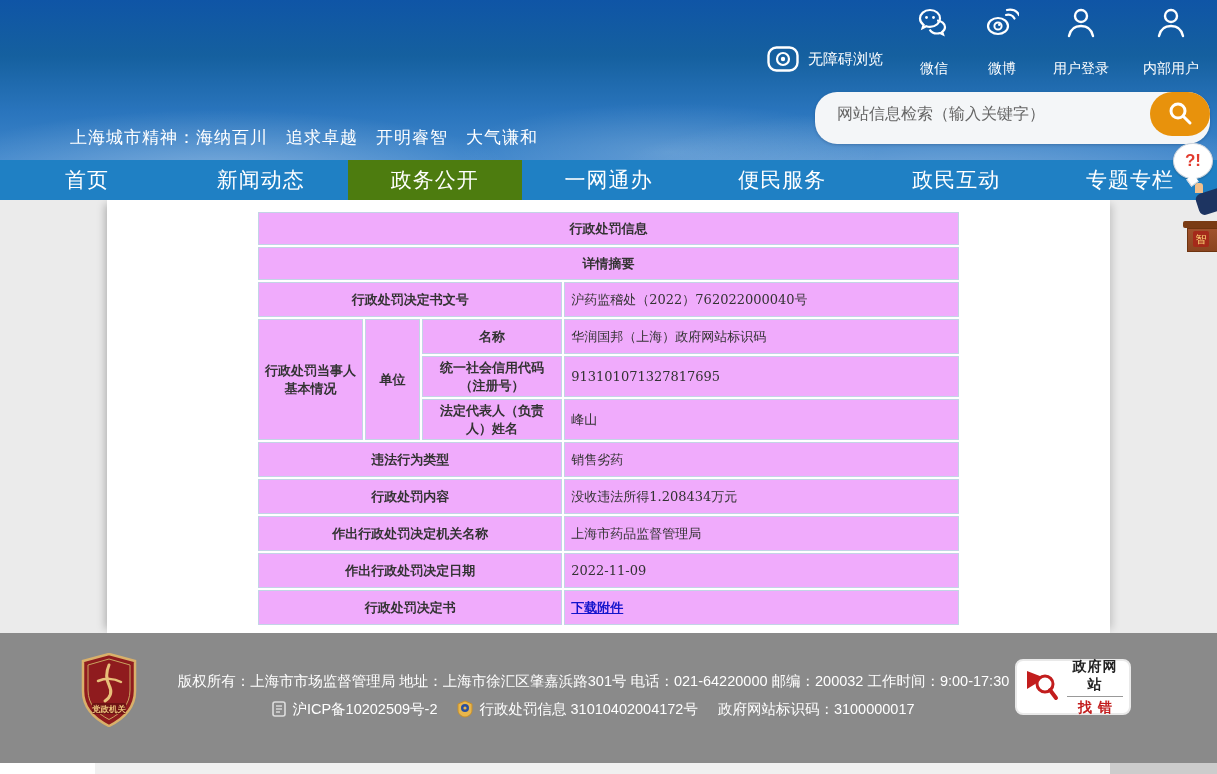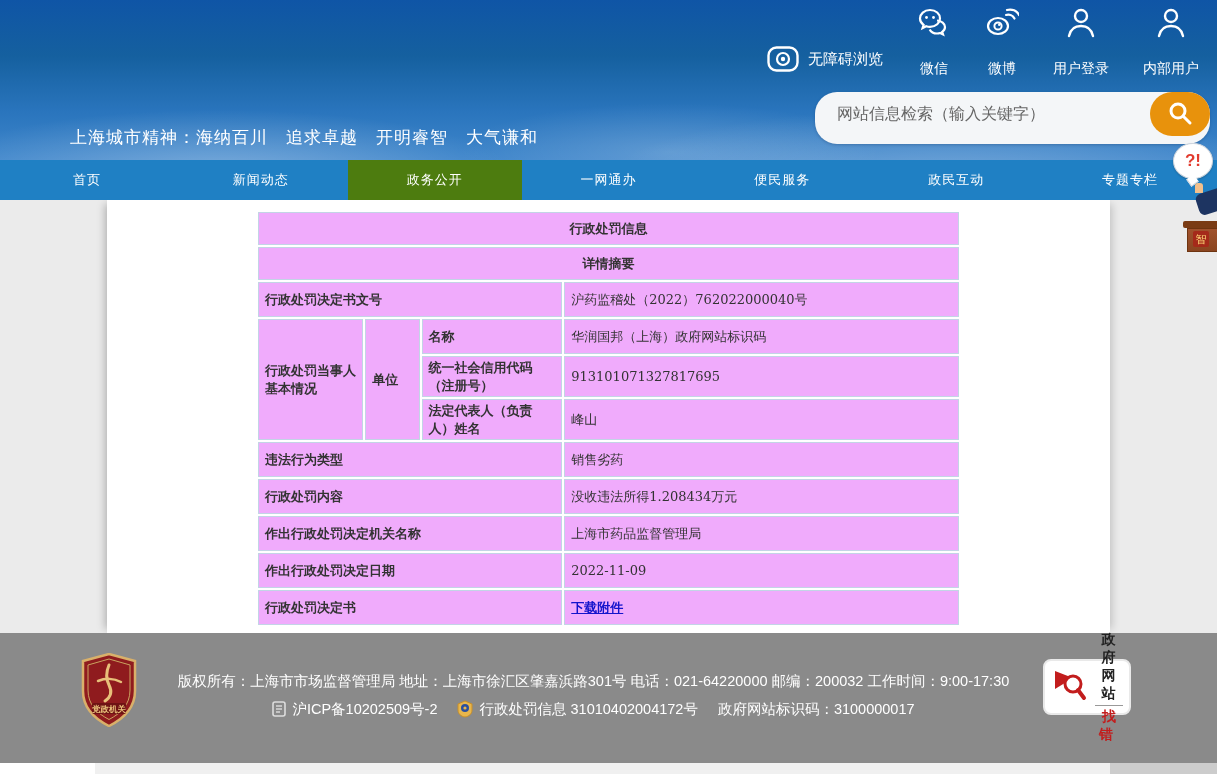--- a/index.html
+++ b/index.html
@@ -24,31 +24,31 @@
   .ql-icon { width:34px; height:34px; display:flex; align-items:center; justify-content:center; }
   .ql-icon svg { display:block; }
 
   .search-wrap { position:absolute; left:815px; top:92px; width:395px; height:52px; background:#f4f6f8; border-radius:22px; box-shadow:0 1px 3px rgba(0,30,70,.25); }
   .search-input { position:absolute; left:22px; top:0; width:300px; height:44px; border:0; background:transparent; outline:none; font-size:16px; color:#555; font-family:"Liberation Sans",sans-serif; }
   .search-input::placeholder { color:#666; }
   .search-btn { position:absolute; right:0; top:0; width:60px; height:44px; border:0; border-radius:22px; background:#e8920c; cursor:pointer; display:flex; align-items:center; justify-content:center; }
 
   
   .nav { position:absolute; left:0; top:160px; width:1217px; height:40px; background:#1f80c4; display:flex; z-index:3; }
-  .nav-item { flex:1; display:flex; align-items:center; justify-content:center; color:#fff; font-size:13px; cursor:pointer; letter-spacing:1px; }
+  .nav-item { flex:1; display:flex; align-items:center; justify-content:center; color:#fff; font-size:21px; cursor:pointer; letter-spacing:1px; }
   .nav-item.active { background:#4d7c0f; }
 
   
   .content-bg { position:absolute; left:0; top:200px; width:1217px; height:433px; background:#ebebeb; }
   .content-panel { position:absolute; left:107px; top:200px; width:1003px; height:433px; background:#fff; box-shadow:-6px 0 8px -4px rgba(0,0,0,.25), 6px 0 8px -4px rgba(0,0,0,.18); }
 
   table.penalty { position:absolute; left:256px; top:210px; width:705px; border-collapse:separate; border-spacing:2px; background:#fff; z-index:2; }
   table.penalty td { border:1px solid #c3d4e6; background:#f0abfc; color:#333; font-size:13px; padding:2px 6px; }
   td.title-cell { height:33px; text-align:center; font-weight:bold; font-size:14px; }
-  td.lbl { height:35px; text-align:left; font-weight:bold; line-height:1.35; }
+  td.lbl { height:35px; text-align:center; font-weight:bold; line-height:1.35; }
   td.val { text-align:left; padding-left:10px; font-family:"DejaVu Serif", serif; font-weight:normal; }
   td.val a { color:#1414cc; text-decoration:underline; cursor:pointer; font-weight:bold; font-family:"Liberation Sans",sans-serif; }
 
   
   .mascot { position:absolute; right:0; top:143px; width:44px; height:112px; z-index:5; }
   .bubble { position:absolute; right:4px; top:0; width:40px; height:36px; background:#fff; border:1px solid #cfd6de; border-radius:50%; display:flex; align-items:center; justify-content:center; font-weight:bold; font-size:17px; color:#e23b2e; box-shadow:0 1px 2px rgba(0,0,0,.2); }
   .bubble:after { content:""; position:absolute; left:14px; bottom:-7px; width:8px; height:8px; background:#fff; border-right:1px solid #cfd6de; border-bottom:1px solid #cfd6de; transform:rotate(55deg); }
   .hand { position:absolute; right:14px; top:40px; width:8px; height:10px; background:#f3c08c; border-radius:3px 3px 0 0; }
   .arm { position:absolute; right:-6px; top:48px; width:26px; height:22px; background:#1d3461; border-radius:6px 0 0 6px; transform:rotate(-18deg); }
   .podium { position:absolute; right:-10px; top:78px; width:44px; height:34px; }
@@ -56,21 +56,21 @@
   .podium-body { position:absolute; left:4px; top:7px; width:36px; height:24px; background:linear-gradient(180deg,#a0522d,#8a4520); border:1px solid #6e3410; }
   .podium-char { position:absolute; left:10px; top:10px; width:16px; height:16px; background:#a52a1a; color:#ffd978; font-size:11px; line-height:16px; text-align:center; border-radius:2px; }
 
   
   .footer { position:absolute; left:0; top:633px; width:1217px; height:130px; background:#8a8a8a; color:#fff; }
   .gov-badge { position:absolute; left:80px; top:20px; width:58px; height:74px; }
   .footer-text { position:absolute; left:170px; right:200px; top:36px; text-align:center; font-size:14.5px; line-height:24px; }
   .footer-line { display:flex; justify-content:center; align-items:center; gap:6px; flex-wrap:nowrap; white-space:nowrap; }
   .footer-line + .footer-line { margin-top:4px; }
   .f-icon { display:inline-flex; vertical-align:middle; }
-  .error-badge { position:absolute; right:86px; top:26px; width:88px; height:56px; background:#fff; border:2px solid #e9e9e9; border-radius:8px; cursor:pointer; display:flex; align-items:center; padding:4px 6px; gap:4px; }
+  .error-badge { position:absolute; right:86px; top:26px; width:116px; height:56px; background:#fff; border:2px solid #e9e9e9; border-radius:8px; cursor:pointer; display:flex; align-items:center; padding:4px 6px; gap:4px; }
   .eb-text { flex:1; text-align:center; }
   .eb-line1 { font-size:14px; font-weight:bold; color:#222; letter-spacing:1px; border-bottom:1px solid #999; padding-bottom:2px; }
   .eb-line2 { font-size:14px; font-weight:bold; color:#c21d1d; letter-spacing:6px; padding-top:2px; text-indent:6px; }
 
   .bottom-strip { position:absolute; left:0; top:763px; width:1217px; height:11px; background:#f0f0f0; }
   .bottom-strip .seg-left { position:absolute; left:0; top:0; width:95px; height:11px; background:#fff; }
   .bottom-strip .seg-right { position:absolute; left:1110px; top:0; width:107px; height:11px; background:#ccc; }
 </style>
 </head>
 <body>

